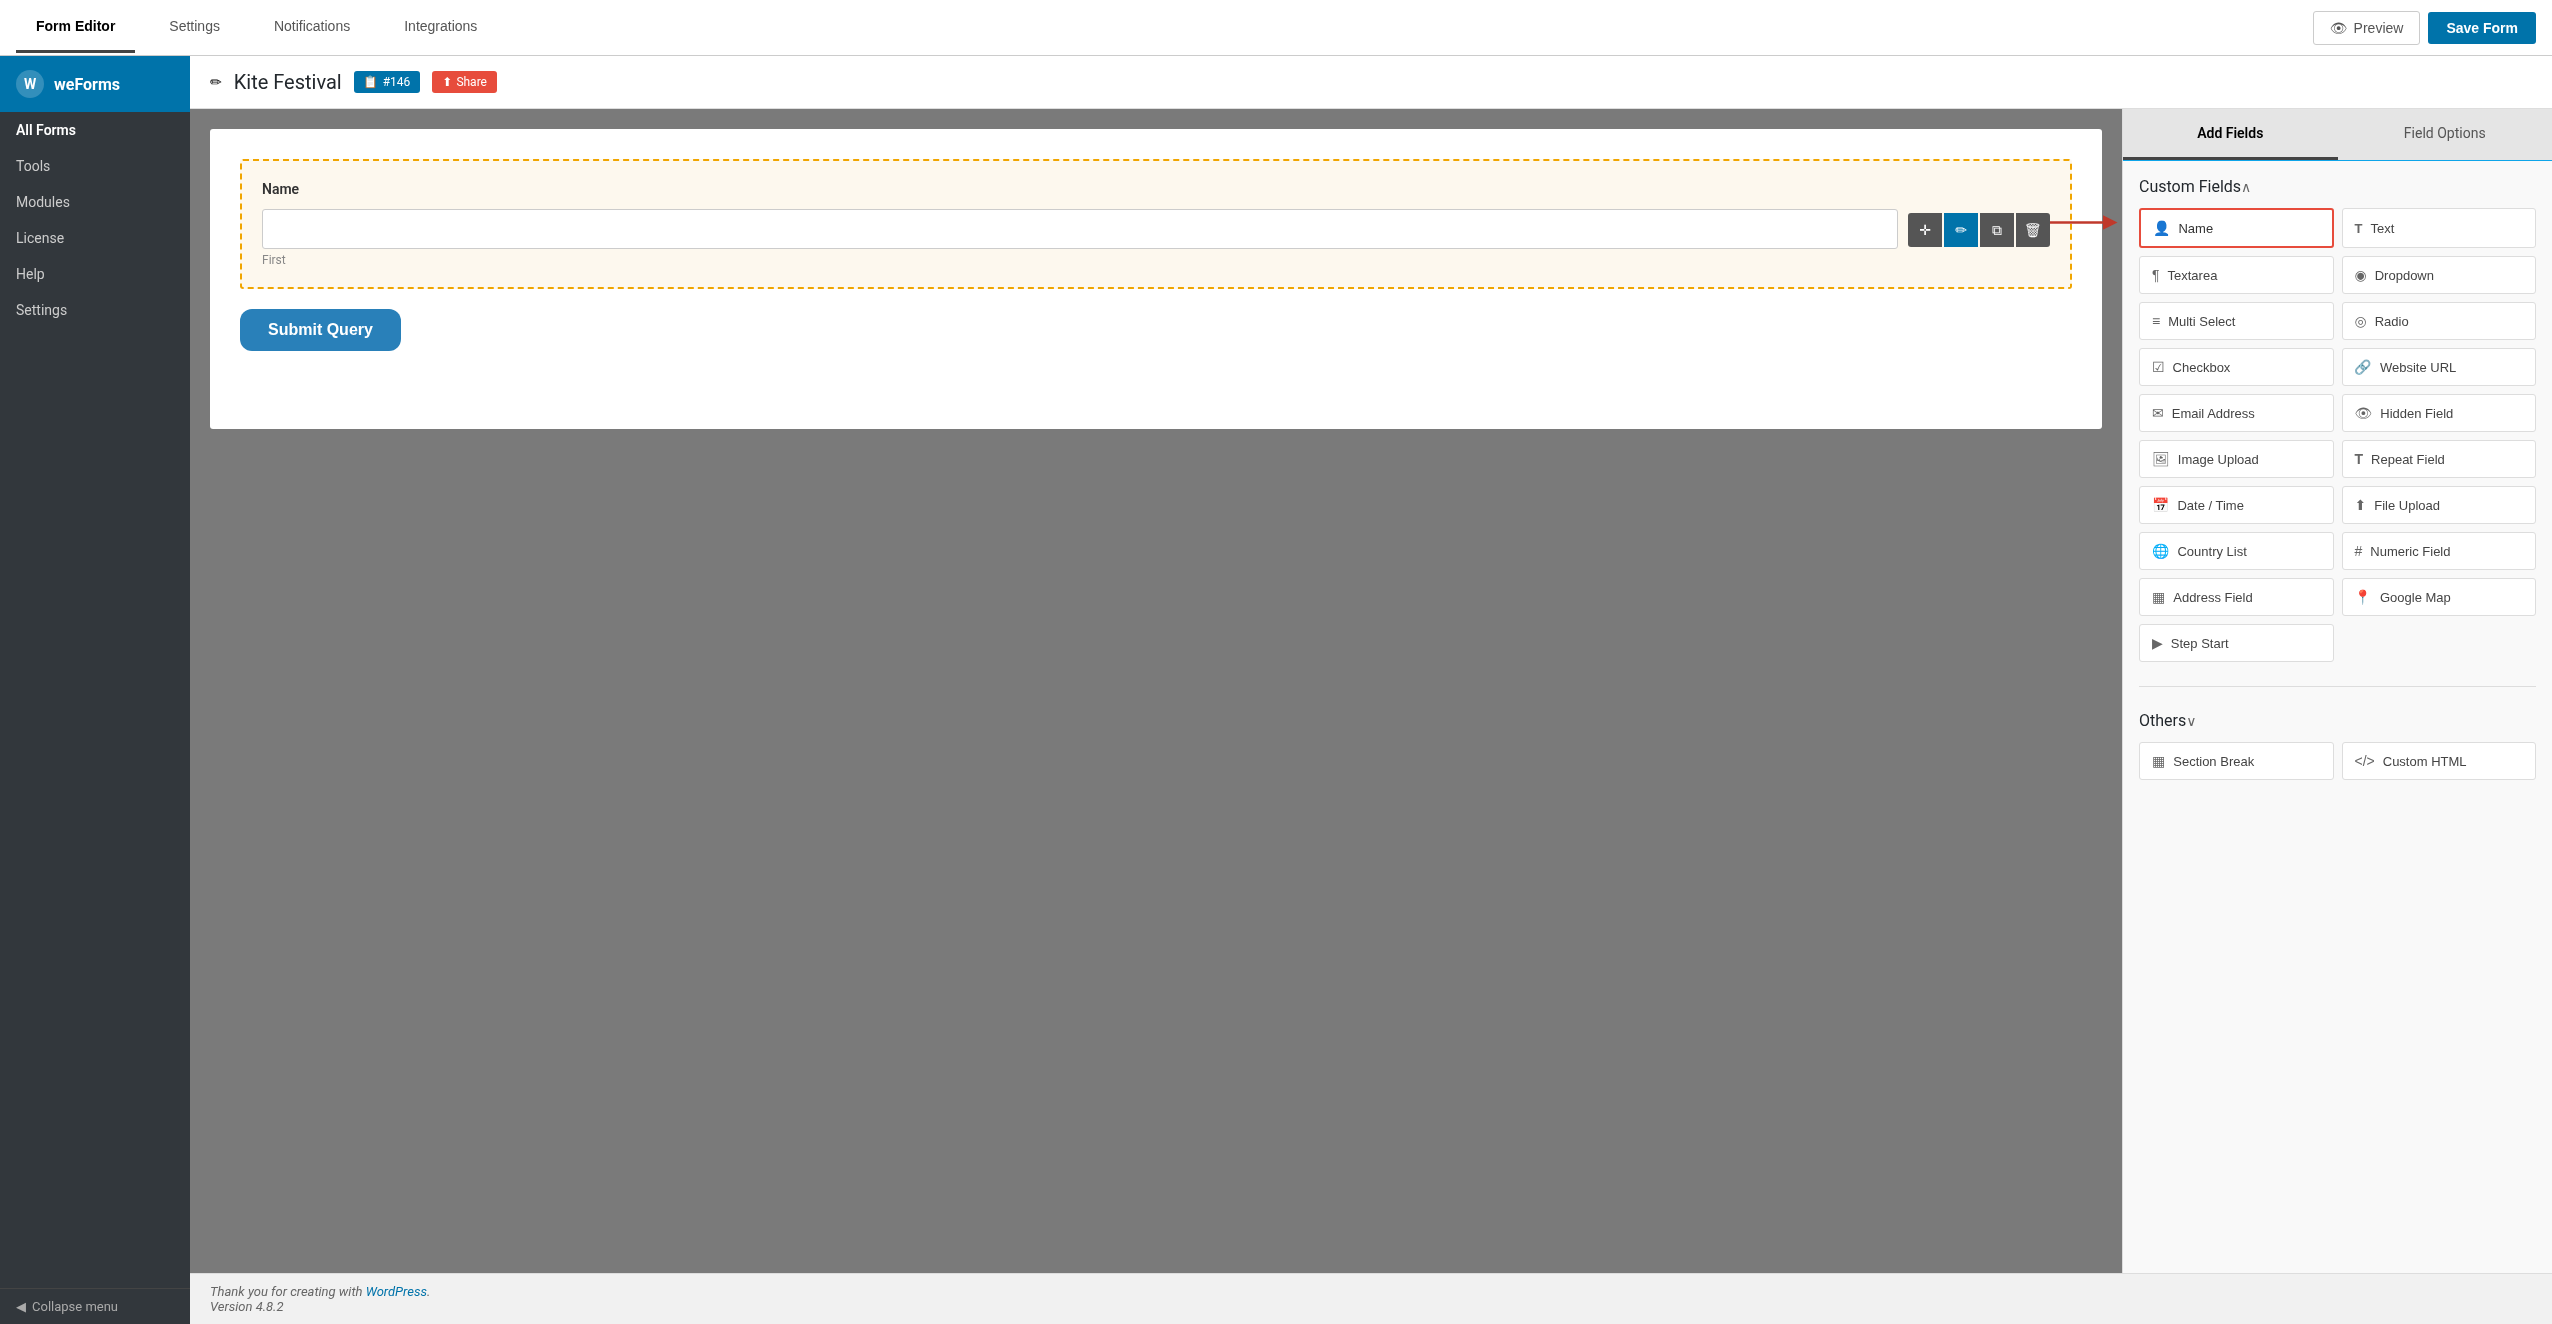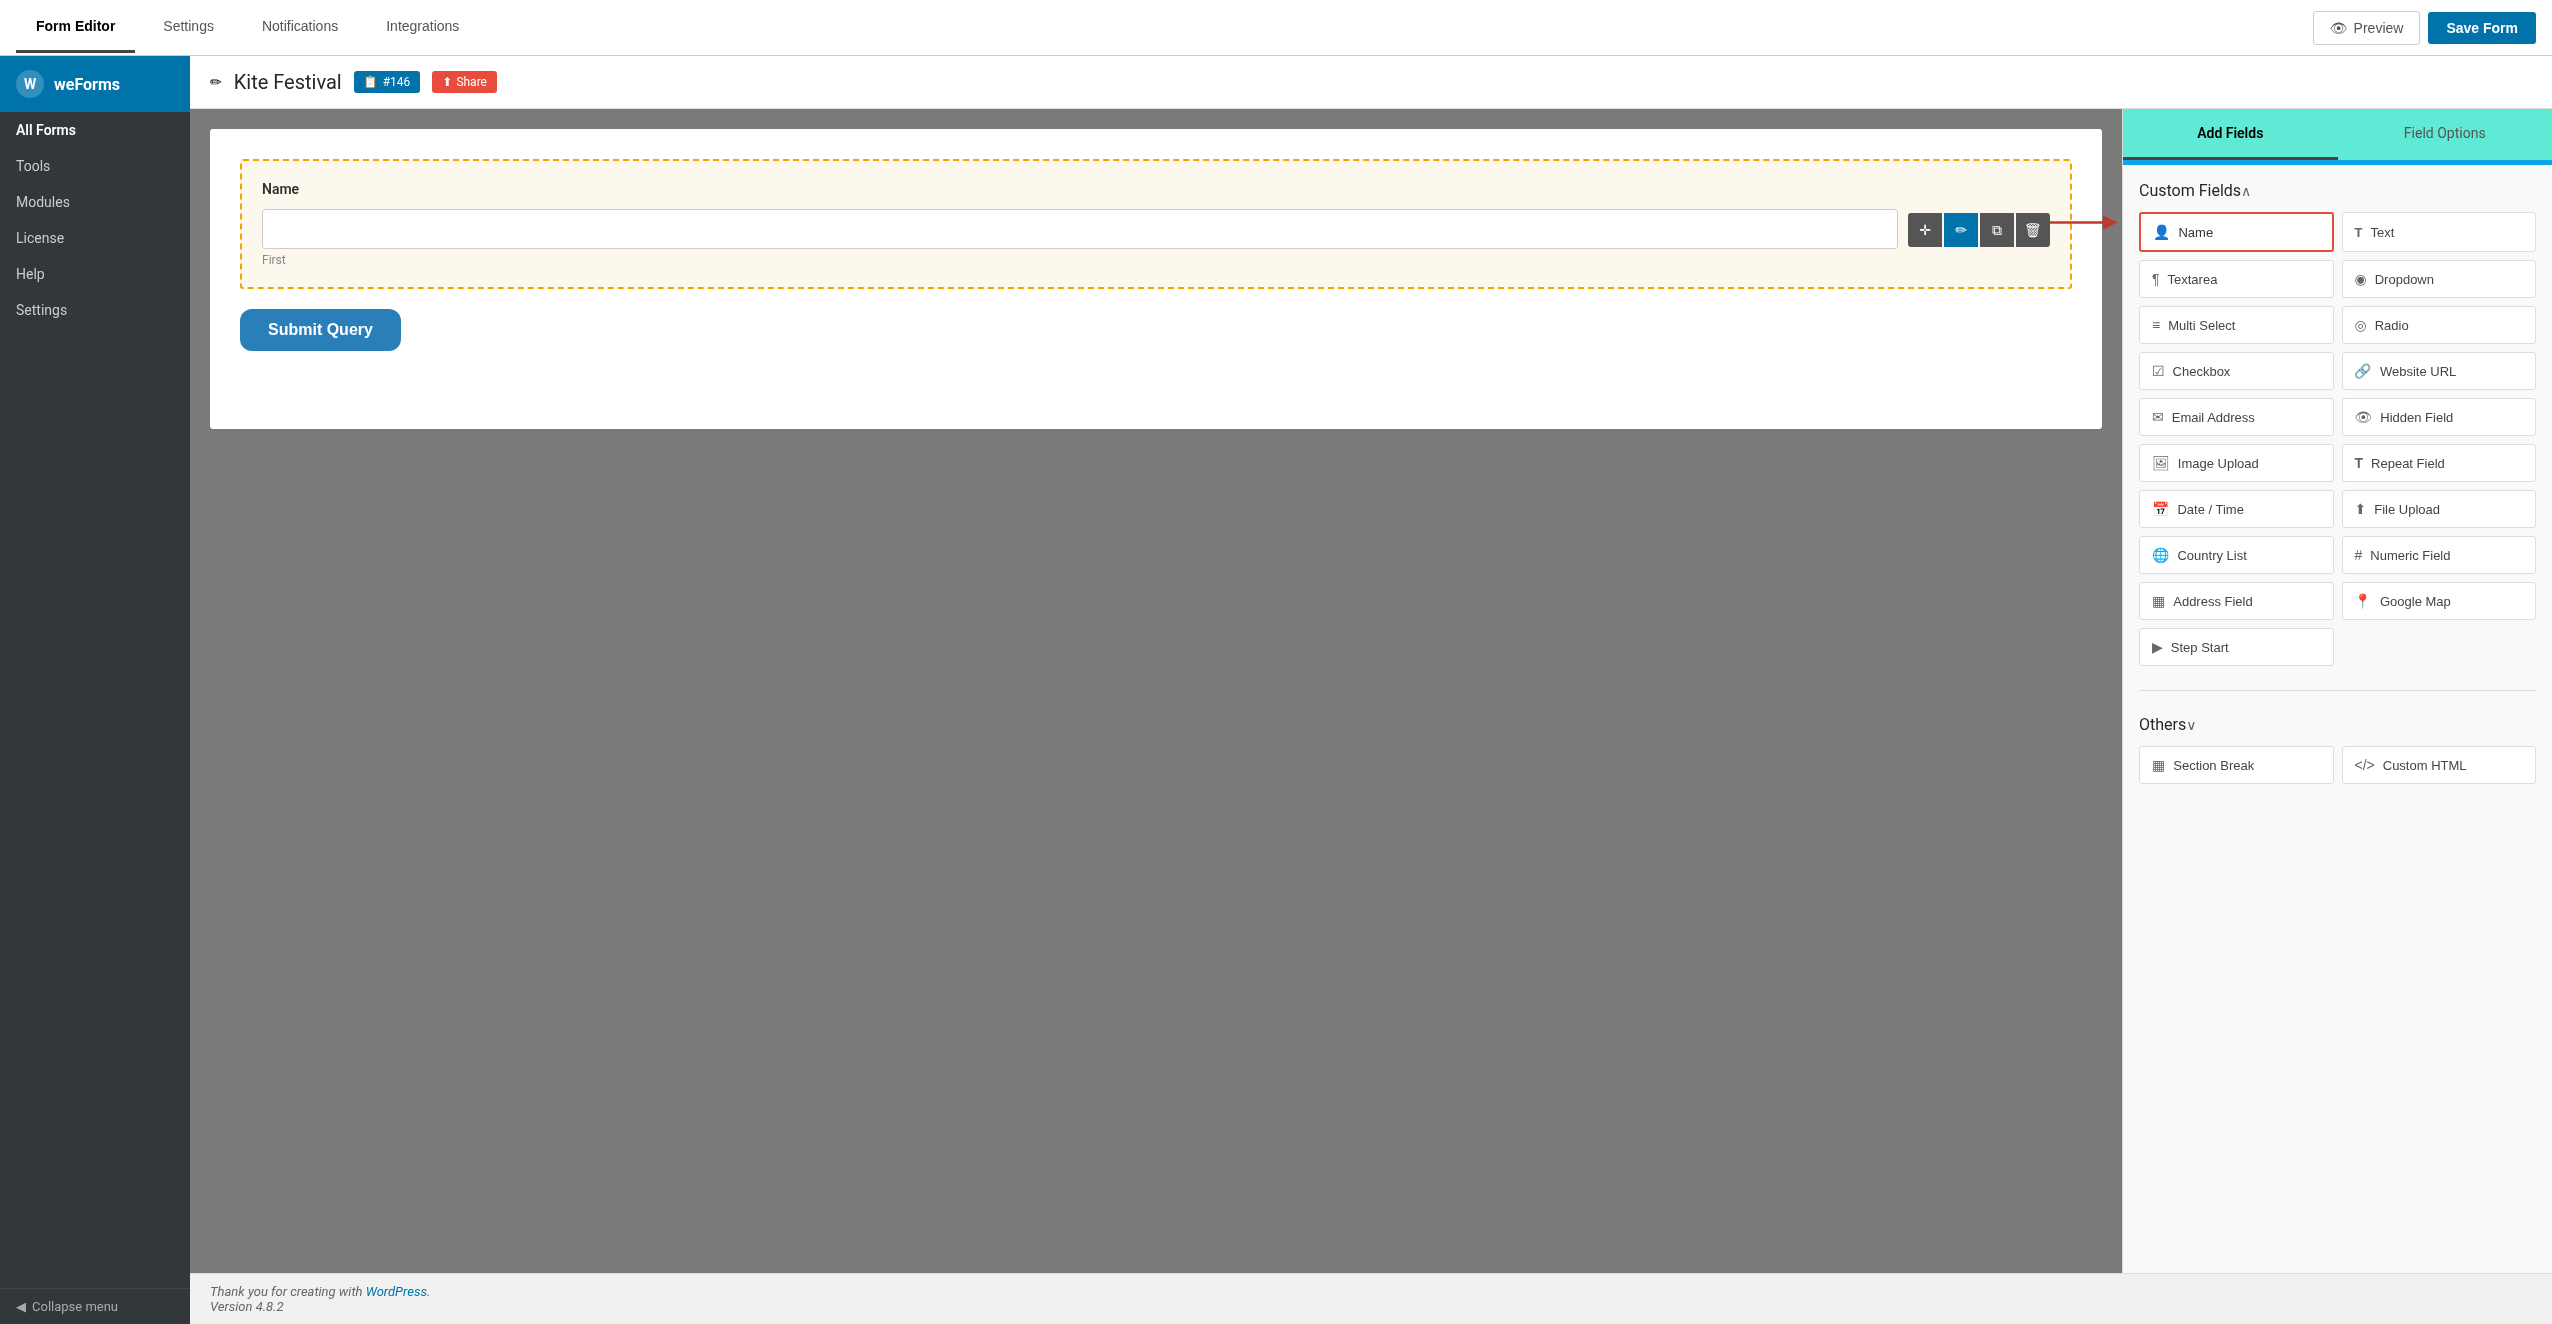--- a/index.html
+++ b/index.html
@@ -1,20 +1,20 @@
 <!DOCTYPE html>
 <html><head>
   <meta charset="utf-8">
   <style>
     * { box-sizing: border-box; margin: 0; padding: 0; }
     body { font-family: -apple-system, BlinkMacSystemFont, "Segoe UI", Roboto, sans-serif; font-size: 14px; background: #f1f1f1; display: flex; flex-direction: column; height: 100vh; overflow: hidden; }
 
     
     .top-nav { background: #fff; border-bottom: 1px solid #ccc; display: flex; align-items: center; padding: 0 16px; height: 56px; justify-content: space-between; }
-    .top-nav-tabs { display: flex; gap: 8px; }
+    .top-nav-tabs { display: flex; gap: 14px; }
     .top-nav-tab { padding: 16px 20px; cursor: pointer; font-size: 14px; color: #555; border-bottom: 3px solid transparent; background: none; border-top: none; border-left: none; border-right: none; }
     .top-nav-tab.active { color: #000; border-bottom: 3px solid #444; font-weight: 600; }
     .top-nav-actions { display: flex; gap: 8px; align-items: center; }
     .btn-preview { background: #fff; border: 1px solid #ccc; padding: 8px 16px; border-radius: 3px; cursor: pointer; display: flex; align-items: center; gap: 6px; color: #555; font-size: 14px; }
     .btn-save { background: #0073aa; color: #fff; border: none; padding: 8px 18px; border-radius: 3px; cursor: pointer; font-size: 14px; font-weight: 600; }
 
     
     .main-layout { display: flex; flex: 1; overflow: hidden; }
 
     
@@ -54,21 +54,21 @@
 
     .submit-btn-wrap { margin-top: 20px; }
     .submit-btn { background: #2980b9; color: #fff; border: none; padding: 12px 28px; border-radius: 12px; font-size: 16px; font-weight: 600; cursor: pointer; }
 
     
     .form-footer { background: #f1f1f1; border-top: 1px solid #ddd; padding: 10px 20px; font-size: 13px; color: #666; font-style: italic; display: flex; justify-content: space-between; flex-direction: column; }
     .footer-link { color: #0073aa; text-decoration: none; }
 
     
     .right-panel { width: 430px; background: #f9f9f9; border-left: 1px solid #ddd; display: flex; flex-direction: column; overflow-y: auto; flex-shrink: 0; }
-    .panel-tabs { display: flex; background: #5eead4; border-bottom: 5px solid #0ea5e9; }
+    .panel-tabs { display: flex; background: #e5e5e5; border-bottom: 1px solid #0ea5e9; }
     .panel-tab { flex: 1; padding: 16px; text-align: center; cursor: pointer; font-size: 14px; color: #555; border-bottom: 3px solid transparent; }
     .panel-tab.active { color: #000; border-bottom: 3px solid #444; font-weight: 600; }
 
     
     .fields-section { padding: 16px; }
     .fields-section-title { font-size: 16px; font-weight: 400; color: #23282d; margin-bottom: 12px; display: flex; justify-content: flex-start; align-items: center; }
     .fields-grid { display: grid; grid-template-columns: 1fr 1fr; gap: 8px; }
     .field-btn { background: #fff; border: 1px solid #ddd; border-radius: 3px; padding: 10px 12px; cursor: pointer; font-size: 13px; color: #444; text-align: left; display: flex; align-items: center; gap: 8px; }
     .field-btn.highlighted { border: 2px solid #e74c3c; background: #fff; color: #333; }
     .field-icon { color: #666; font-size: 14px; }

